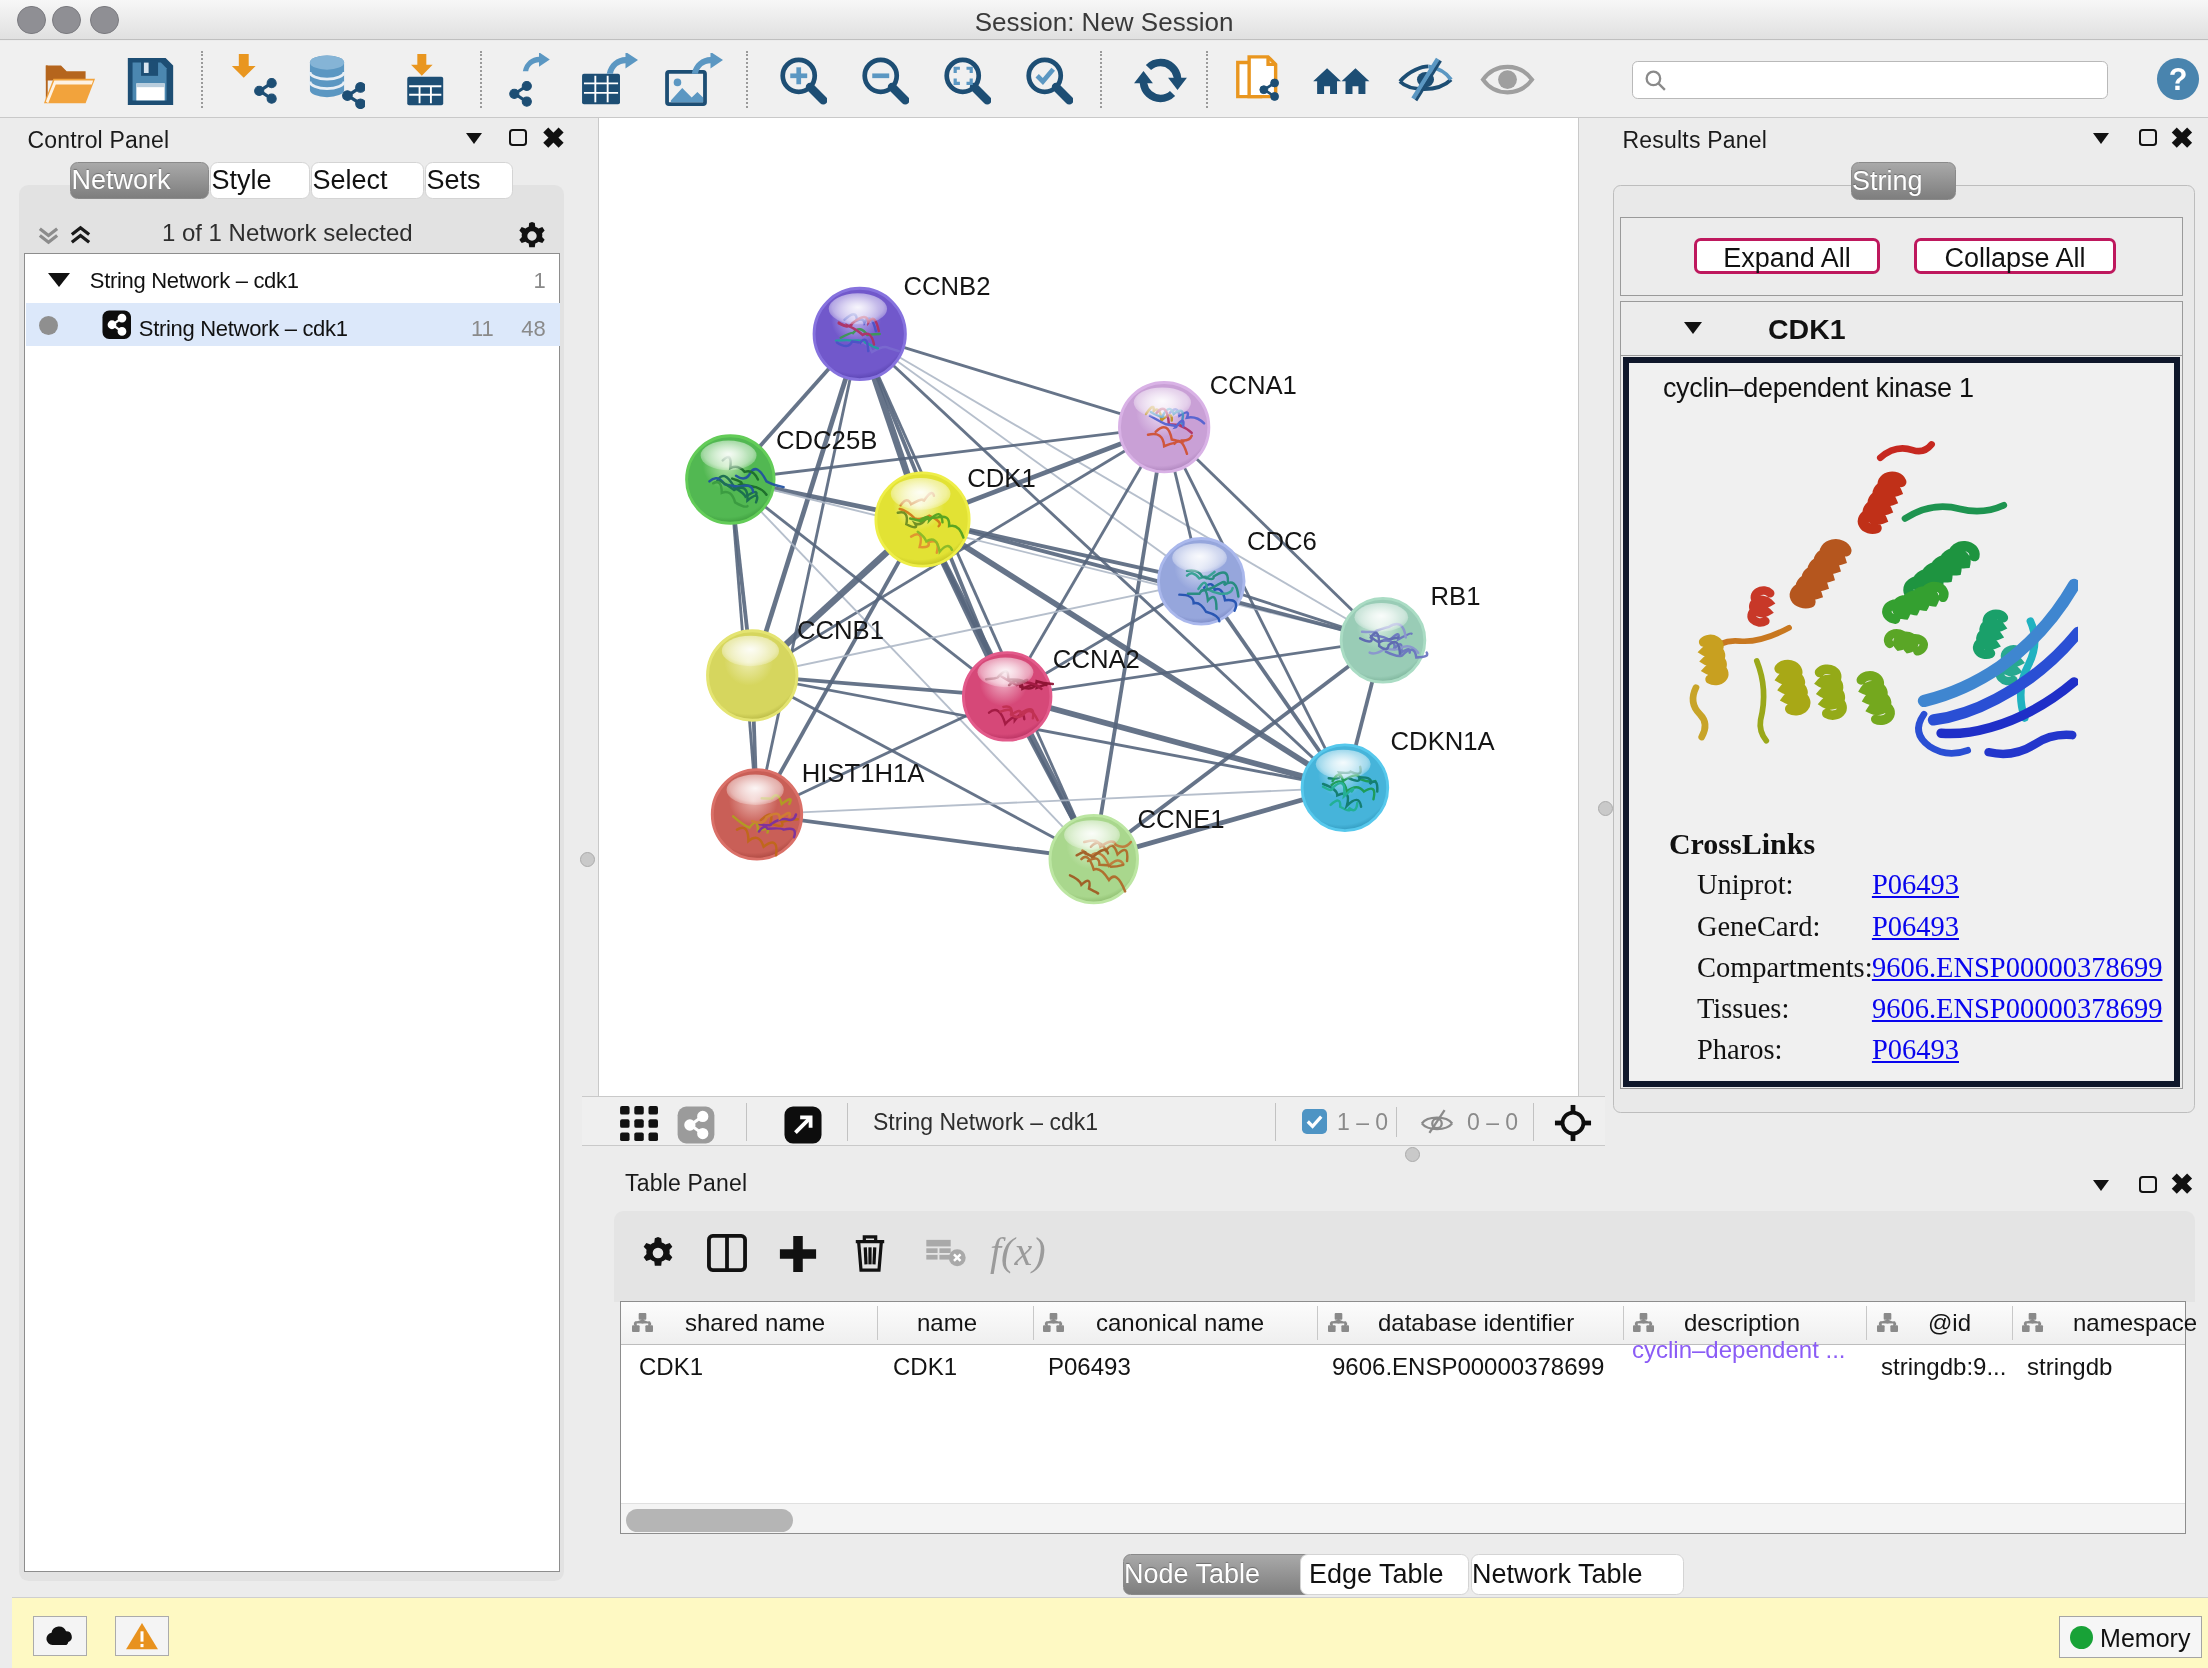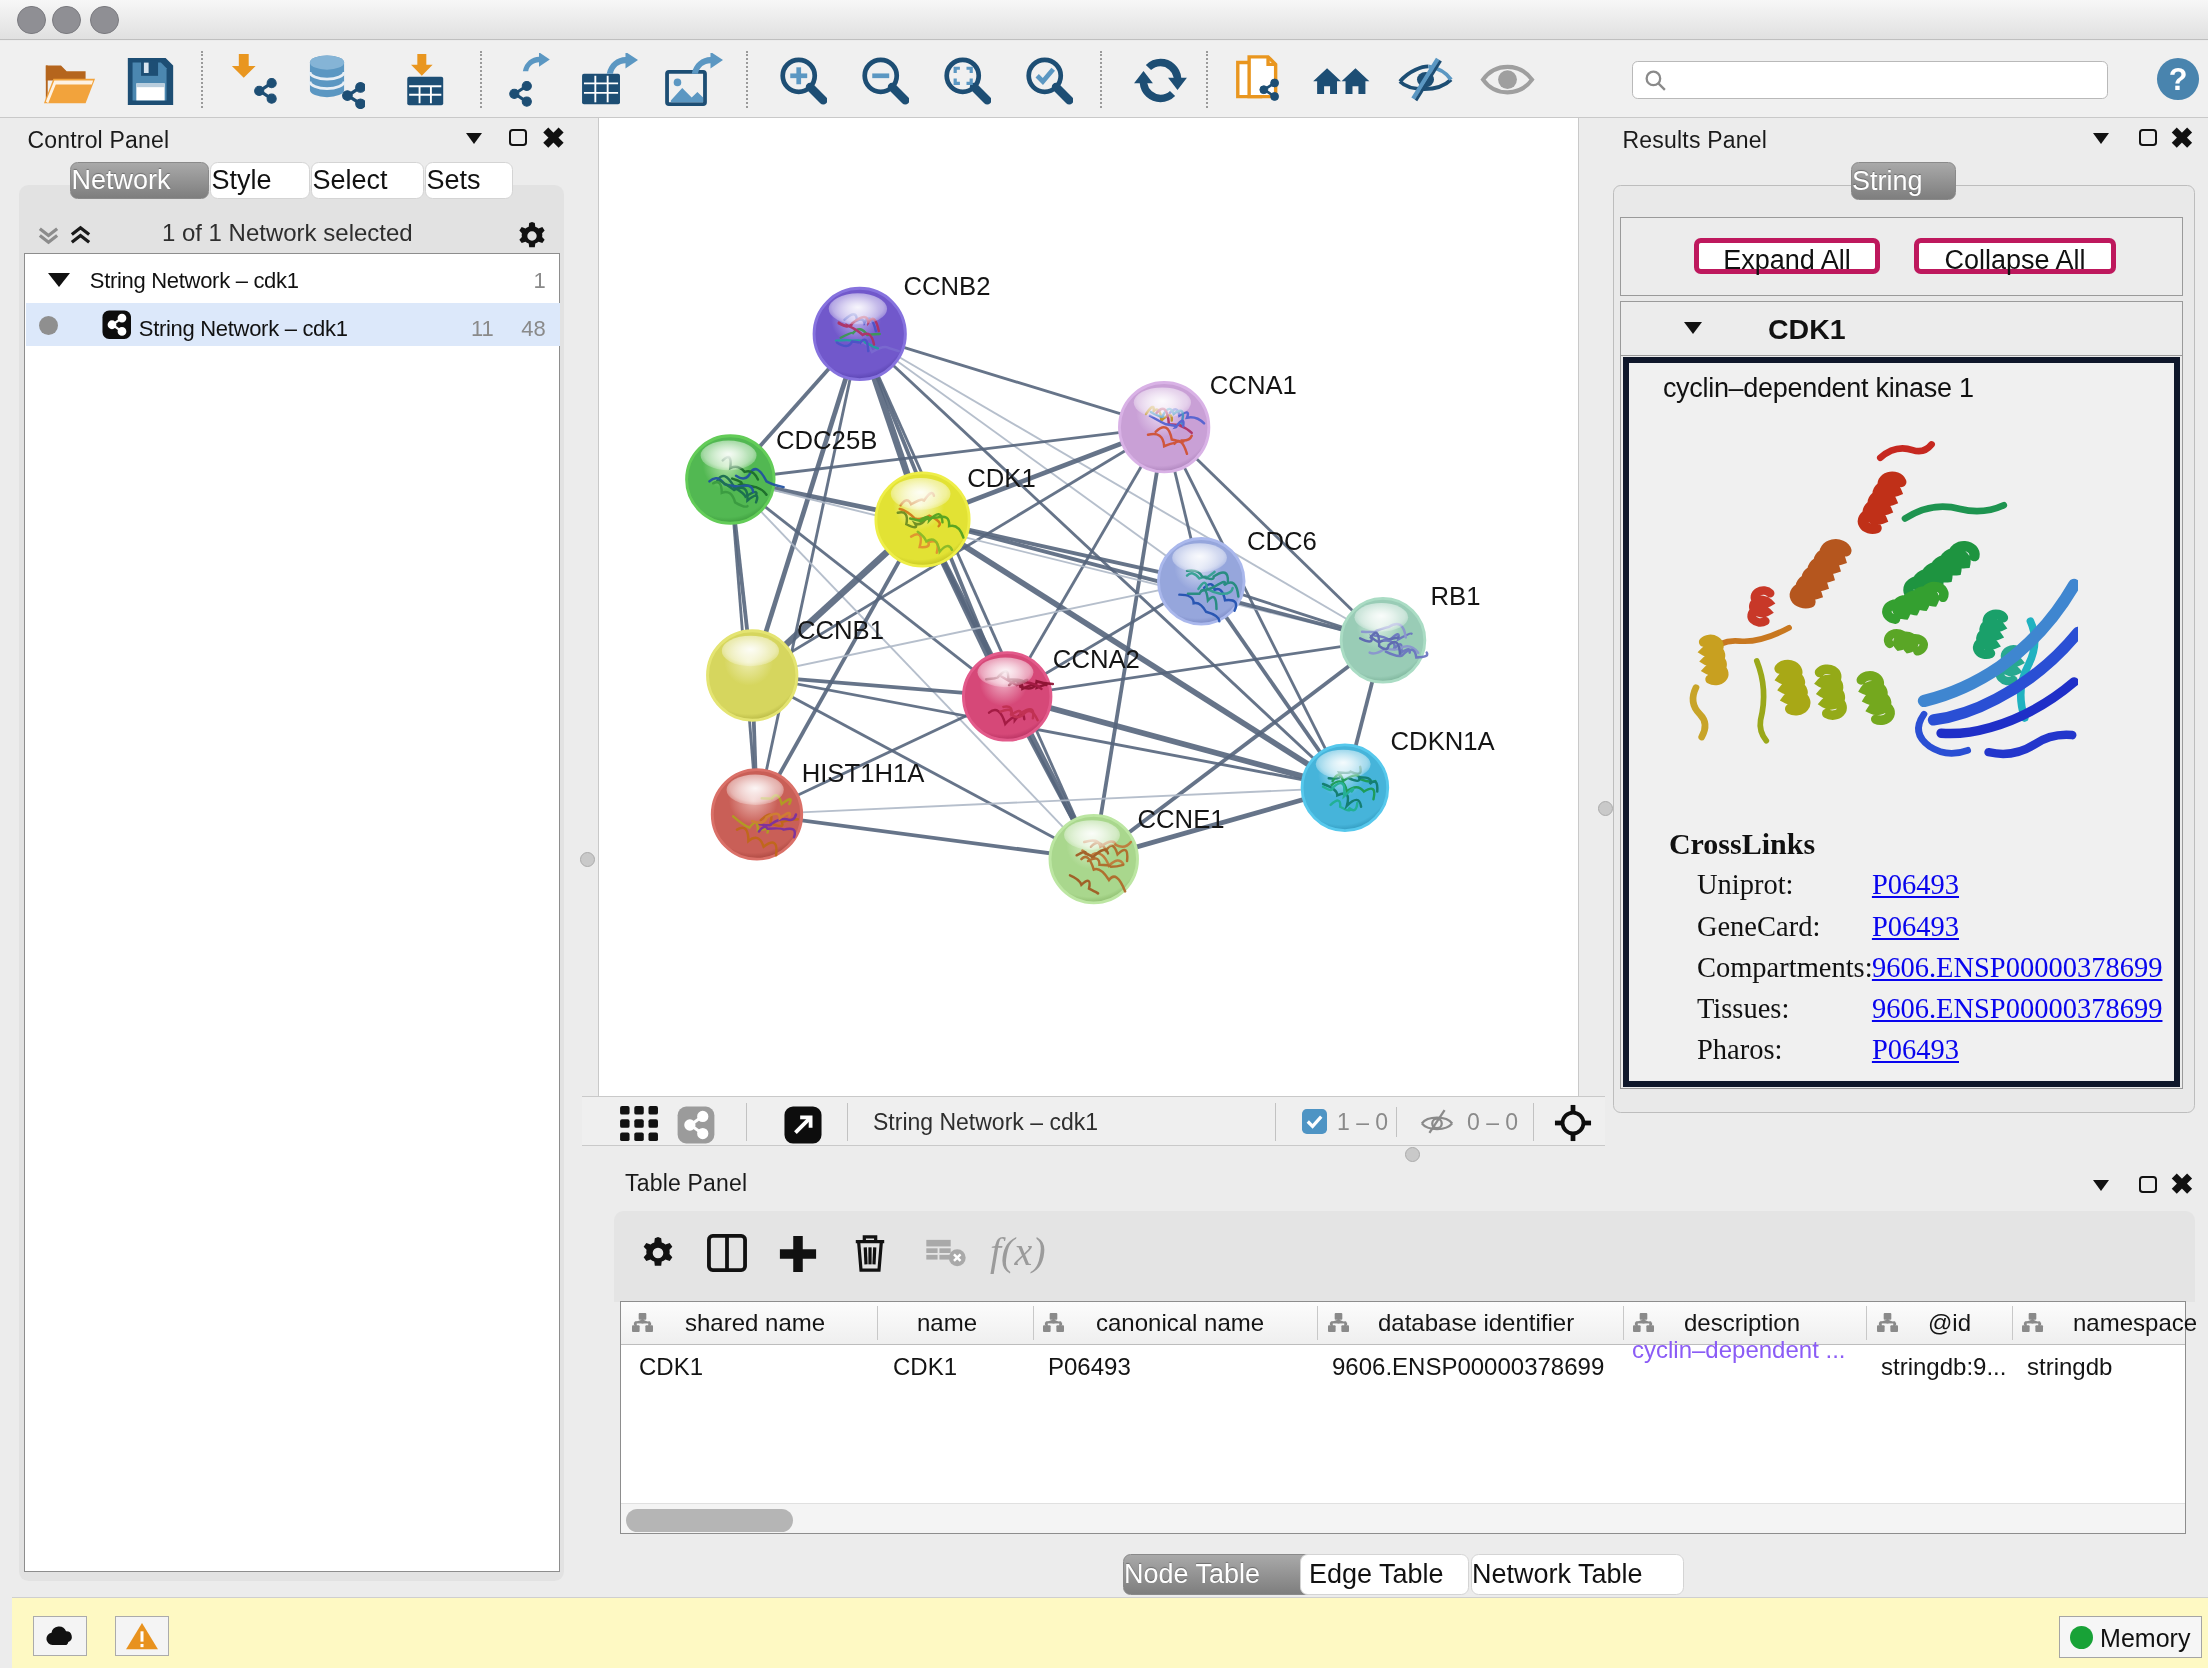--- a/index.html
+++ b/index.html
@@ -30,21 +30,21 @@
   #cp-tree { position:absolute; left:4.8px; top:68px; width:536px; height:1319px; background:#fff; border:1px solid #8d8d8d; }
 
   
   #canvas { left:598px; top:118px; width:981px; height:978px; background:#fff; border-left:1px solid #c9c9c9; border-right:1px solid #c9c9c9; }
   #netbar { left:582px; top:1096px; width:1023px; height:50px; background:#efefef; border-top:1px solid #c9c9c9; border-bottom:1px solid #c9c9c9; }
   .nbsep { position:absolute; top:5.7px; height:38px; width:0; border-left:1px solid #c2c2c2; }
 
   
   #rp-outer { left:1613px; top:185px; width:582px; height:928px; background:#e9e9e9; border:1px solid #bdbdbd; border-radius:7.6px; }
   .rbox { position:absolute; left:6.7px; width:561px; border:1px solid #9a9a9a; }
-  .btn { position:absolute; height:36px; background:#fff; border:5px solid #be185d; border-radius:6.7px; font-size:27px; color:#111; text-align:center; line-height:34px; }
+  .btn { position:absolute; height:36px; background:#fff; border:3px solid #be185d; border-radius:6.7px; font-size:27px; color:#111; text-align:center; line-height:34px; }
   .serif { font-family:"Liberation Serif", serif; }
   .rlink { color:#0804ee; text-decoration:underline; font-family:"Liberation Serif", serif; font-size:28.5px; }
   .rlab { font-family:"Liberation Serif", serif; font-size:28.5px; color:#111; }
 
   
   #tp-toolbox { left:614px; top:1211px; width:1581px; height:91px; background:#e4e4e4; border-radius:9.5px 9.5px 0 0; }
   #tp-table { left:620px; top:1301px; width:1566px; height:233px; background:#fff; border:1px solid #8d8d8d; }
   .cdiv { position:absolute; top:3.8px; height:34px; width:1px; background:#c8c8c8; }
   .treeicon { display:inline-block; vertical-align:-1.9px; }
 
@@ -52,20 +52,21 @@
   #statusbar { left:12px; top:1597px; width:2208px; height:71px; background:#fef9c3; border-top:1px solid #cfcfcf; }
   .sbtn { position:absolute; top:6.7px; width:54px; height:40px; background:#f4f4f4; border:1px solid #ababab; text-align:center; }
 </style>
 </head>
 <body>
 
 <div class="abs" id="titlebar">
   <div class="tl" style="left:17px;"></div>
   <div class="tl" style="left:52px;"></div>
   <div class="tl" style="left:90px;"></div>
+  <div id="title">Session: New Session</div>
 </div>
 
 <div class="abs" id="toolbar">
   <div id="tbicons">
       <svg class="ticon" style="left:42px;top:15px;" width="55" height="53" viewBox="0 0 58 56">
 <path d="M4 10 h16 l6 6 h20 v10 h-42 Z" fill="#b5651d"></path>
 <path d="M4 10 v36 h6 l-4 4 v-40 Z" fill="#b5651d"></path>
 <path d="M2 50 L12 24 h44 L46 50 Z" fill="#f2a33c"></path>
 <path d="M4 48 L13 26 h41 l-1.5 4 h-38 l-8 20 Z" fill="#ffffff" opacity="0.85"></path>
 </svg>

